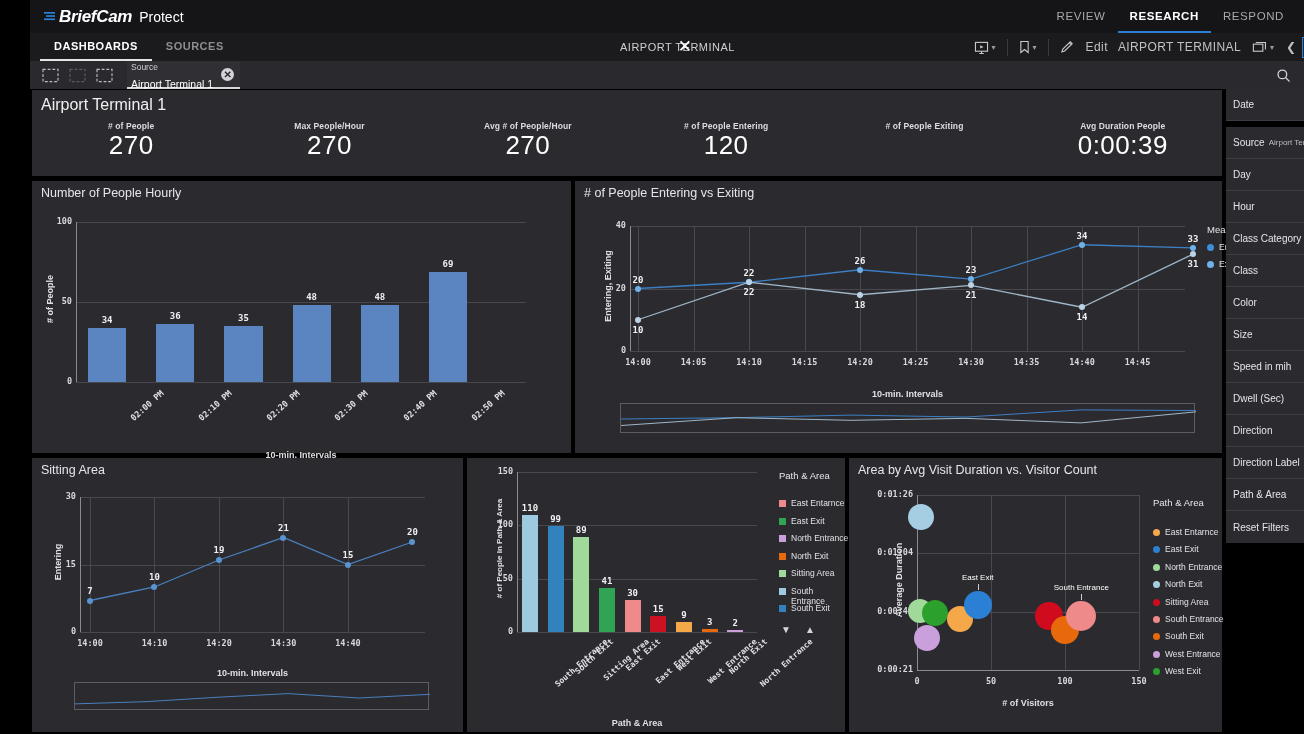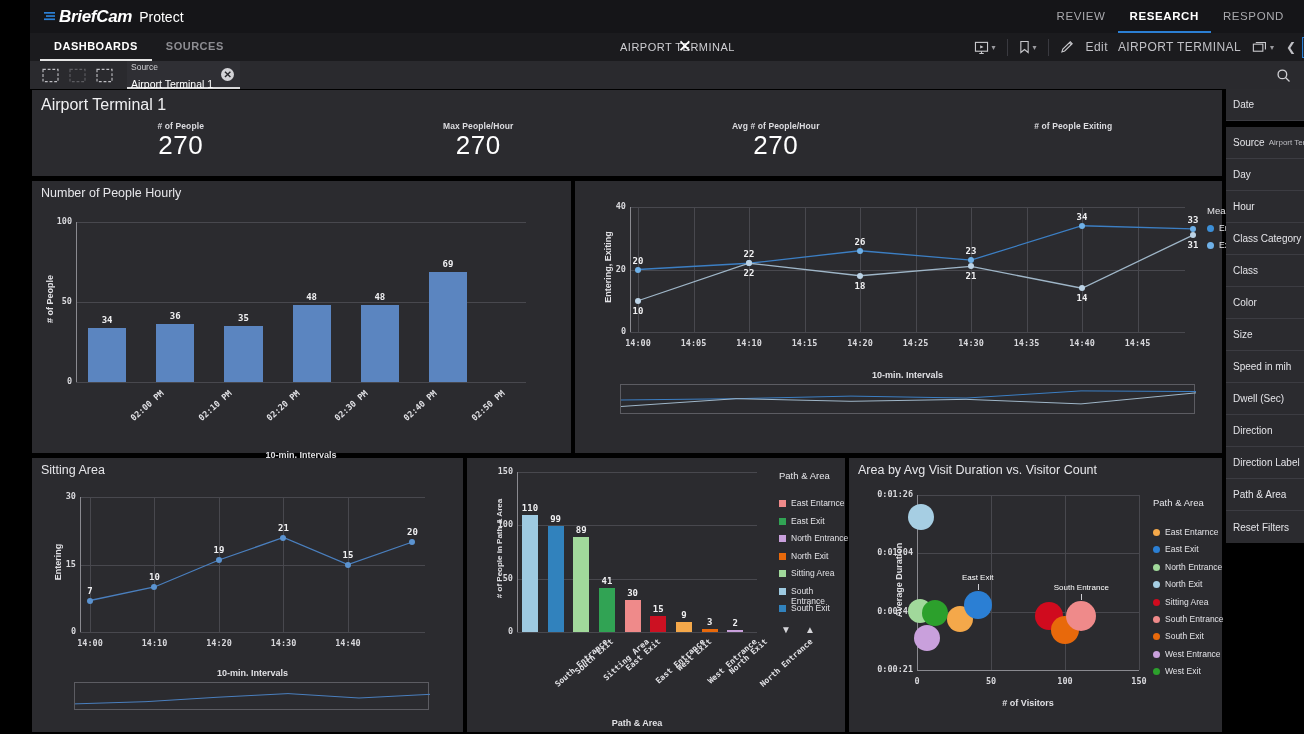--- a/index.html
+++ b/index.html
@@ -271,21 +271,29 @@
         </div>
         <div class="kpi">
           <div class="kpi-label">Max People/Hour</div>
           <div class="kpi-value">270</div>
         </div>
         <div class="kpi">
           <div class="kpi-label">Avg # of People/Hour</div>
           <div class="kpi-value">270</div>
         </div>
         <div class="kpi">
+          <div class="kpi-label"># of People Entering</div>
+          <div class="kpi-value">120</div>
+        </div>
+        <div class="kpi">
           <div class="kpi-label"># of People Exiting</div>
+        </div>
+        <div class="kpi">
+          <div class="kpi-label">Avg Duration People</div>
+          <div class="kpi-value">0:00:39</div>
         </div>
       </div>
     </div>
 
     <div class="panel" id="panel-hourly">
       <div class="panel-title">Number of People Hourly</div>
       <div class="chart-wrap" id="c0" style="height:250px">
           <div class="gridline" style="left:44px;top:182px;width:450px;"></div>
           <div class="axis-label" style="left:12px;top:176px;width:28px;text-align:right;">0</div>
           <div class="gridline" style="left:44px;top:102px;width:450px;"></div>
@@ -310,20 +318,21 @@
           <div class="datalabel" style="left:322.72727272727275px;top:92.2px;width:50.18181818181819px;">48</div>
           <div class="tick-rot" style="left:358.50909090909096px;top:188px;">02:40 PM</div>
           <div class="bar" style="left:396.90909090909093px;top:71.60000000000001px;width:38.18181818181819px;height:110.39999999999999px;background:#5b85c0;"></div>
           <div class="datalabel" style="left:390.90909090909093px;top:58.60000000000001px;width:50.18181818181819px;">69</div>
           <div class="tick-rot" style="left:426.69090909090914px;top:188px;">02:50 PM</div>
           <div class="axis-title" style="left:44px;top:250px;width:450px;text-align:center;">10-min. Intervals</div>
         </div>
     </div>
 
     <div class="panel" id="panel-enterexit">
+      <div class="panel-title"># of People Entering vs Exiting</div>
       <div class="chart-wrap" id="c1" style="height:250px">
           <div class="gridline" style="left:55px;top:151px;width:555px;"></div>
           <div class="axis-label" style="left:25px;top:145px;width:26px;text-align:right;">0</div>
           <div class="gridline" style="left:55px;top:88.5px;width:555px;"></div>
           <div class="axis-label" style="left:25px;top:82.5px;width:26px;text-align:right;">20</div>
           <div class="gridline" style="left:55px;top:26px;width:555px;"></div>
           <div class="axis-label" style="left:25px;top:20px;width:26px;text-align:right;">40</div>
           <div class="vgrid" style="left:63px;top:26px;height:125px;"></div>
           <div class="axis-label" style="left:43px;top:157px;width:40px;text-align:center;">14:00</div>
           <div class="vgrid" style="left:118.5px;top:26px;height:125px;"></div>

